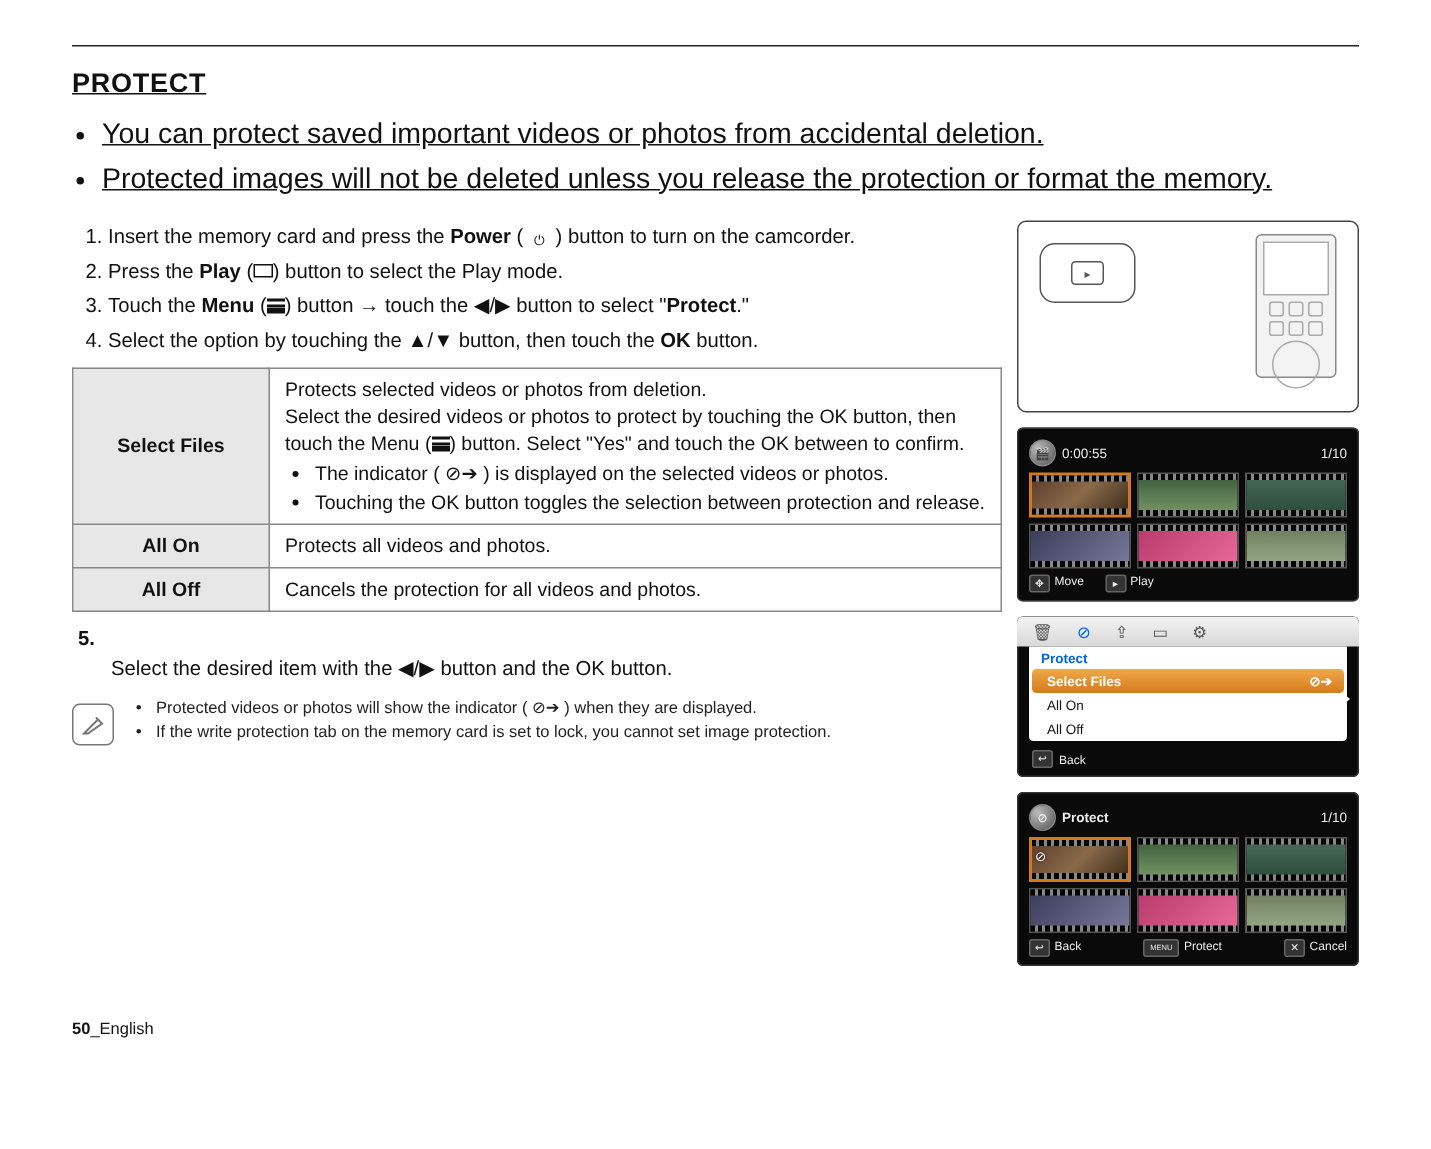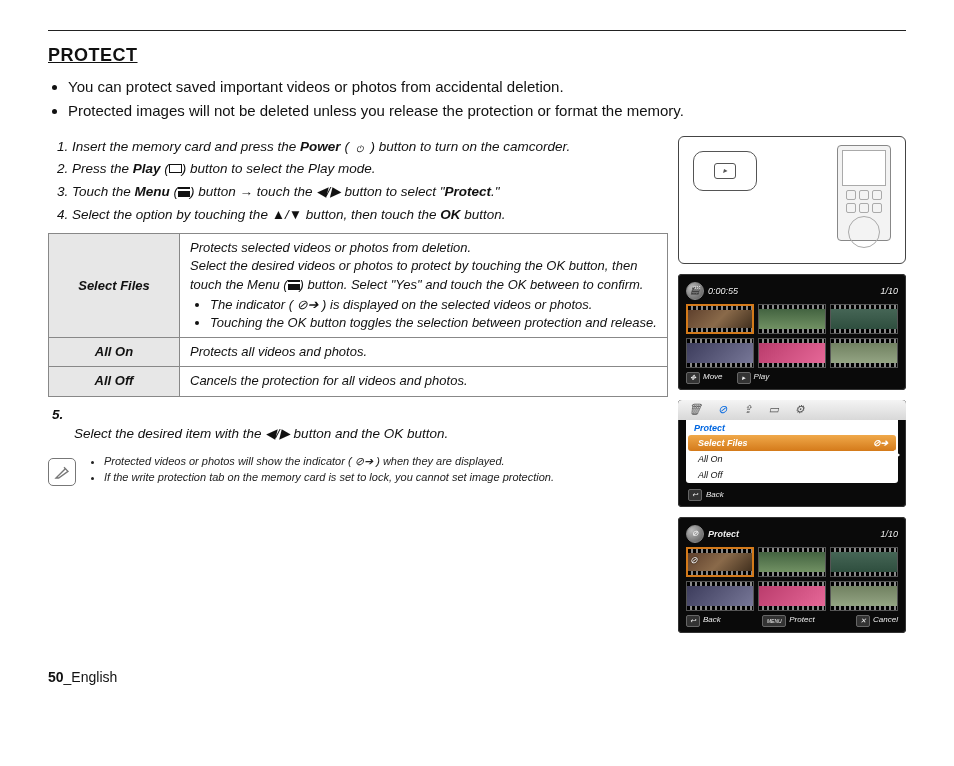--- a/index.html
+++ b/index.html
@@ -29,29 +29,29 @@
   h2.section {
     font-size: 18px;
     font-weight: 700;
     letter-spacing: 0.5px;
     text-decoration: underline;
     margin: 0 0 10px 0;
   }
   ul.intro {
     margin: 0 0 14px 2px;
     padding-left: 18px;
-    font-size: 15px;
+    font-size: 19px;
     line-height: 1.45;
+    text-decoration: underline;
   }
   ul.intro li { margin-bottom: 2px; }
 
   .content-flex {
     display: flex;
     gap: 10px;
-    font-style: italic;
   }
   .left-col {
     flex: 1;
     min-width: 0;
   }
   .right-col {
     width: 228px;
     flex: 0 0 228px;
   }
 
@@ -165,21 +165,21 @@
   .note-list {
     font-size: 11px;
     line-height: 1.45;
     margin: 0;
     padding-left: 18px;
     color: #222;
   }
 
   .footer {
     margin-top: 26px;
-    font-size: 14px;
+    font-size: 11px;
   }
   .footer .pnum { font-weight: 700; }
 
   
   .device-box {
     border: 1px solid #444;
     border-radius: 6px;
     padding: 8px 10px;
     height: 110px;
     background: #fff;

